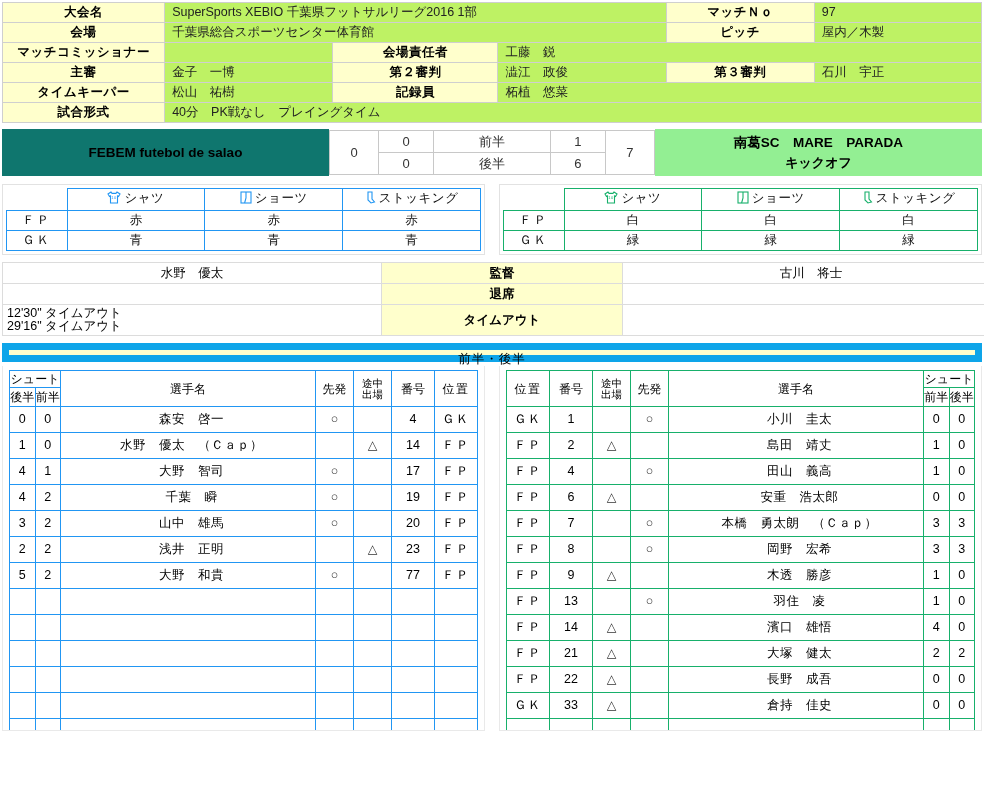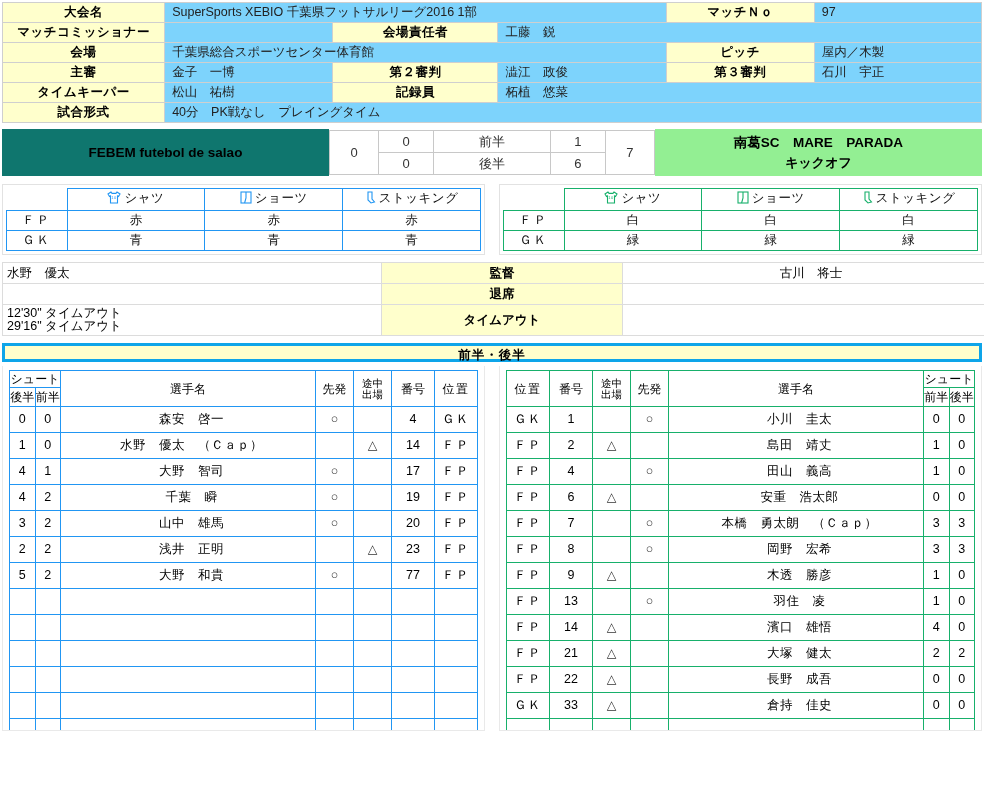--- a/index.html
+++ b/index.html
@@ -28,21 +28,21 @@
     white-space:nowrap;
     overflow:hidden;
   }
   td.lbl{
     background:#ffffcc;
     text-align:center;
     font-weight:bold;
     letter-spacing:0.5px;
   }
   td.val{
-    background:#7dd3fc;
+    background:#bef264;
     text-align:left;
     padding-left:7px;
     color:#222;
   }
   td.val.mono{letter-spacing:1.2px;}
 
   
   .score-strip{
     margin:6px 2px 0 2px;
     width:980px;
@@ -127,46 +127,46 @@
     border:1px solid #dcdcdc;
     font-size:12.5px;
     height:20px;
   }
   td.staff-lbl{
     background:#ffffcc;
     text-align:center;
     font-weight:bold;
     width:240px;
   }
-  td.staff-l{text-align:left;width:370px;padding:0 4px;}
+  td.staff-l{text-align:center;width:370px;padding:0 4px;}
   td.staff-r{text-align:center;width:368px;padding:0 4px;}
   td.to-l{
     text-align:left;
     vertical-align:top;
     font-size:11.5px;
     line-height:13px;
     padding:2px 0 2px 4px;
     height:30px;
     white-space:pre-line;
   }
   td.to-lbl{height:30px;margin-top:28px;}
   td.to-r{height:30px;}
 
   
   .banner{
     margin:7px 2px 0 2px;
     width:980px;
     box-sizing:border-box;
     background:#ffffcc;
-    border:3px solid #0ea5e9;
+    border:7px solid #0ea5e9;
     height:19px;
     line-height:19px;
     text-align:center;
     font-size:12.5px;
-    font-weight:bold;
+    font-weight:normal;
     letter-spacing:1px;
   }
 
   
   .players{
     margin:0 2px;
     width:980px;
     display:flex;
     justify-content:space-between;
     padding-top:4px;
@@ -218,30 +218,30 @@
           <col style="width:167px">
       </colgroup>
       <tbody>
           <tr>
         <td class="lbl">大会名</td>
         <td class="val" colspan="3">SuperSports XEBIO 千葉県フットサルリーグ2016 1部</td>
         <td class="lbl">マッチＮｏ</td>
         <td class="val">97</td>
       </tr>
       <tr>
+        <td class="lbl">会場</td>
+        <td class="val" colspan="3">千葉県総合スポーツセンター体育館</td>
+        <td class="lbl">ピッチ</td>
+        <td class="val">屋内／木製</td>
+      </tr>
+      <tr>
         <td class="lbl">マッチコミッショナー</td>
         <td class="val"></td>
         <td class="lbl">会場責任者</td>
         <td class="val" colspan="3">工藤　鋭</td>
-      </tr>
-      <tr>
-        <td class="lbl">会場</td>
-        <td class="val" colspan="3">千葉県総合スポーツセンター体育館</td>
-        <td class="lbl">ピッチ</td>
-        <td class="val">屋内／木製</td>
       </tr>
       <tr>
         <td class="lbl">主審</td>
         <td class="val">金子　一博</td>
         <td class="lbl">第２審判</td>
         <td class="val">澁江　政俊</td>
         <td class="lbl">第３審判</td>
         <td class="val">石川　宇正</td>
       </tr>
       <tr>

